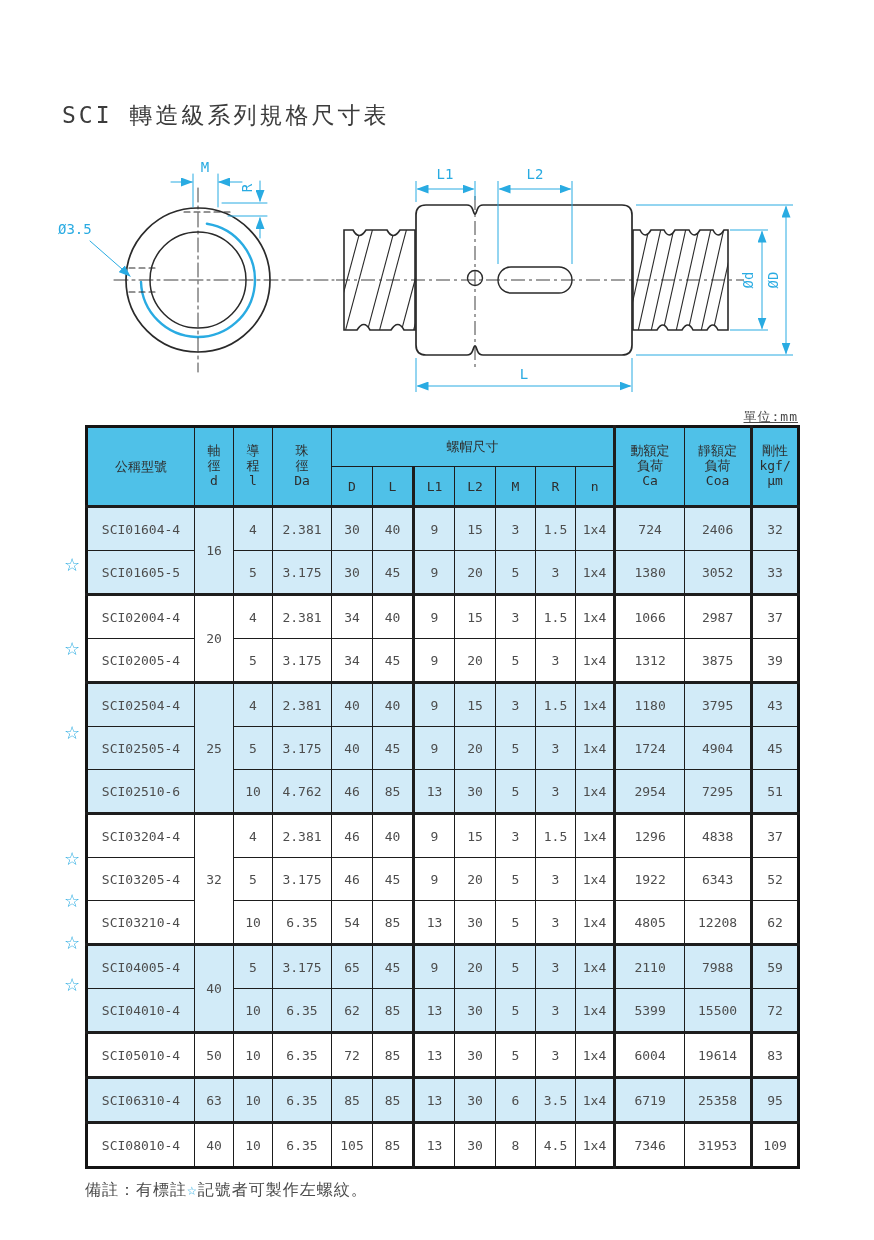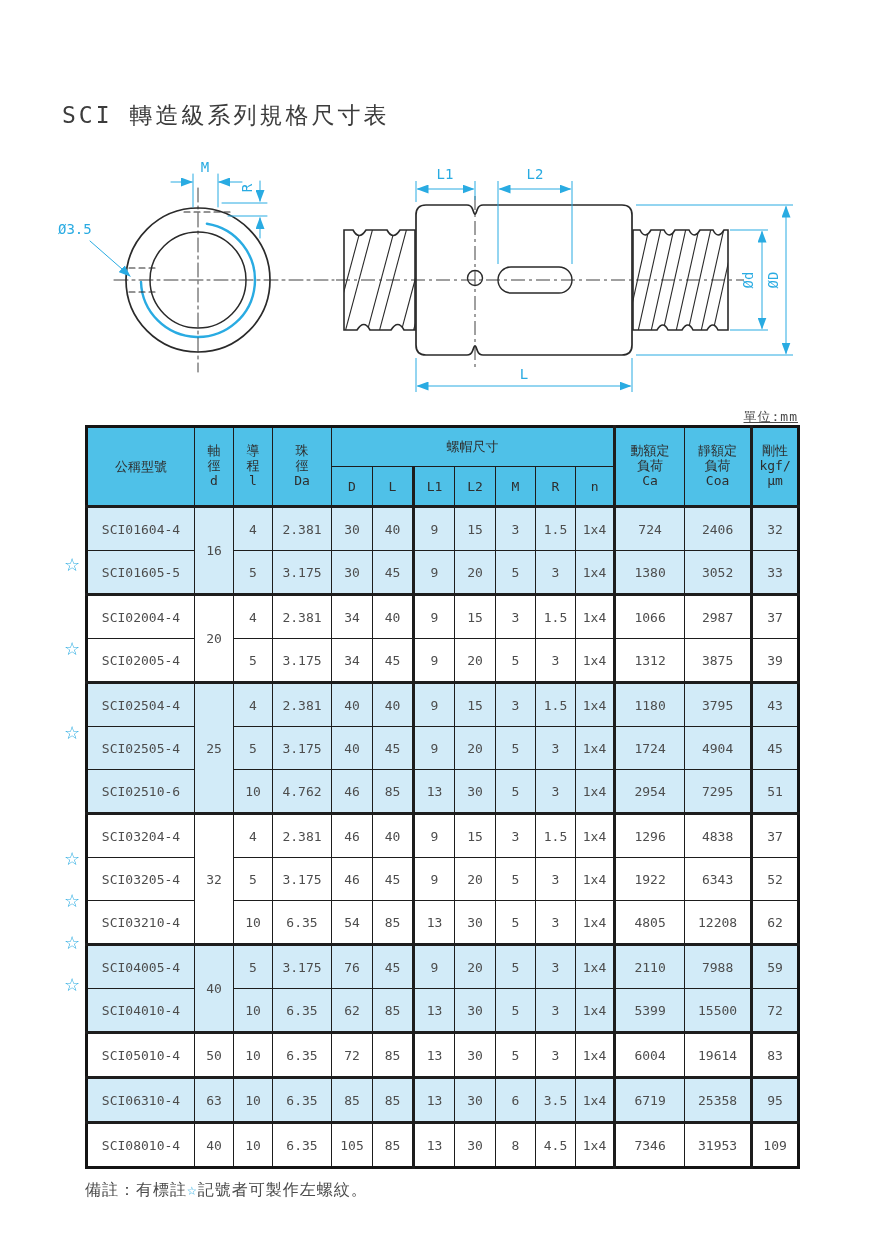--- a/index.html
+++ b/index.html
@@ -369,21 +369,21 @@
             <td>1x4</td>
             <td class="tl">4805</td>
             <td>12208</td>
             <td class="tl">62</td>
           </tr>
           <tr class="shade group-start">
             <td>SCI04005-4</td>
             <td rowspan="2">40</td>
             <td>5</td>
             <td>3.175</td>
-            <td>76</td>
+            <td>65</td>
             <td>45</td>
             <td class="tl">9</td>
             <td>20</td>
             <td>5</td>
             <td>3</td>
             <td>1x4</td>
             <td class="tl">2110</td>
             <td>7988</td>
             <td class="tl">59</td>
           </tr>

